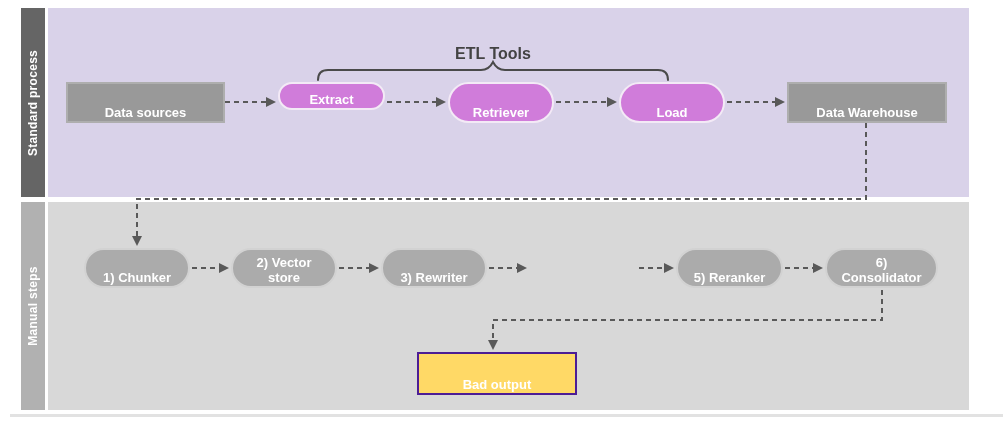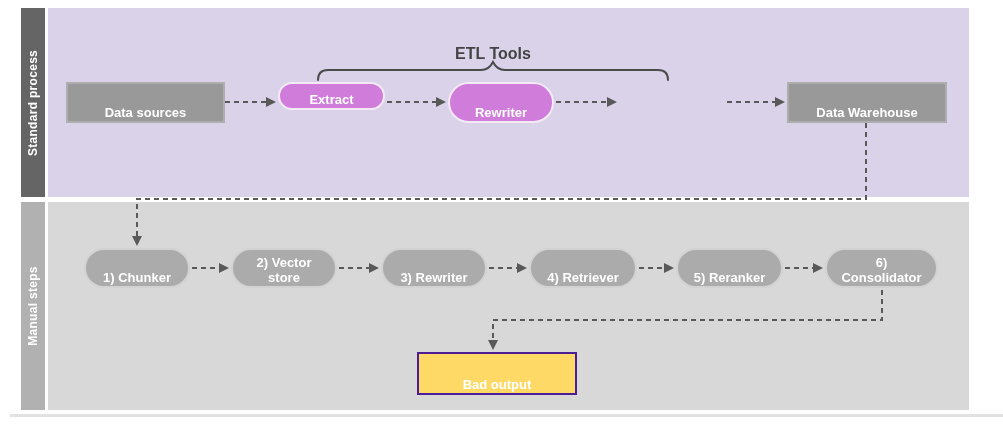--- a/index.html
+++ b/index.html
@@ -132,38 +132,38 @@
 
   <div class="etl-label">ETL Tools</div>
 
   <div class="node rect-gray" style="left:66px; top:82px; width:159px; height:41px;">
     <span>Data sources</span>
   </div>
   <div class="node pill pill-etl" style="left:278px; top:82px; width:107px; height:28px;">
     <span>Extract</span>
   </div>
   <div class="node pill pill-etl" style="left:448px; top:82px; width:106px; height:41px;">
-    <span>Rewriter</span>
+    <span>Retriever</span>
+  </div>
+  <div class="node pill pill-etl" style="left:619px; top:82px; width:106px; height:41px;">
+    <span>Load</span>
   </div>
   <div class="node rect-gray" style="left:787px; top:82px; width:160px; height:41px;">
     <span>Data Warehouse</span>
   </div>
 
   <div class="node pill pill-gray" style="left:84px; top:248px; width:106px; height:40px;">
     <span>1) Chunker</span>
   </div>
   <div class="node pill pill-gray" style="left:231px; top:248px; width:106px; height:40px;">
     <span class="lbl-narrow-vs">2) Vector store</span>
   </div>
   <div class="node pill pill-gray" style="left:381px; top:248px; width:106px; height:40px;">
     <span>3) Rewriter</span>
   </div>
-  <div class="node pill pill-gray" style="left:529px; top:248px; width:108px; height:40px;">
-    <span>4) Retriever</span>
-  </div>
   <div class="node pill pill-gray" style="left:676px; top:248px; width:107px; height:40px;">
     <span>5) Reranker</span>
   </div>
   <div class="node pill pill-gray" style="left:825px; top:248px; width:113px; height:40px;">
     <span class="lbl-narrow-cons">6) Consolidator</span>
   </div>
   <div class="node rect-yellow" style="left:417px; top:352px; width:160px; height:43px;">
     <span>Bad output</span>
   </div>
 

